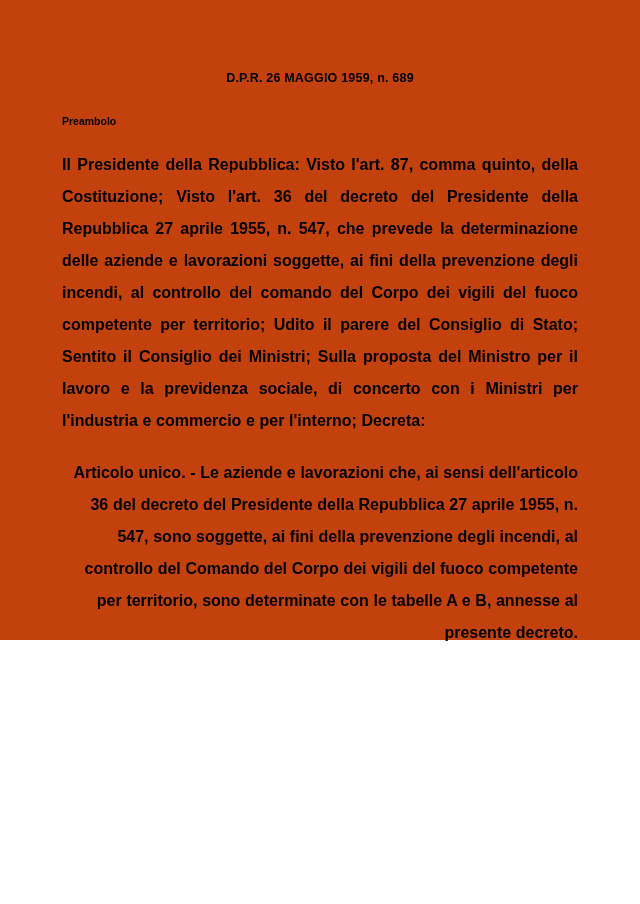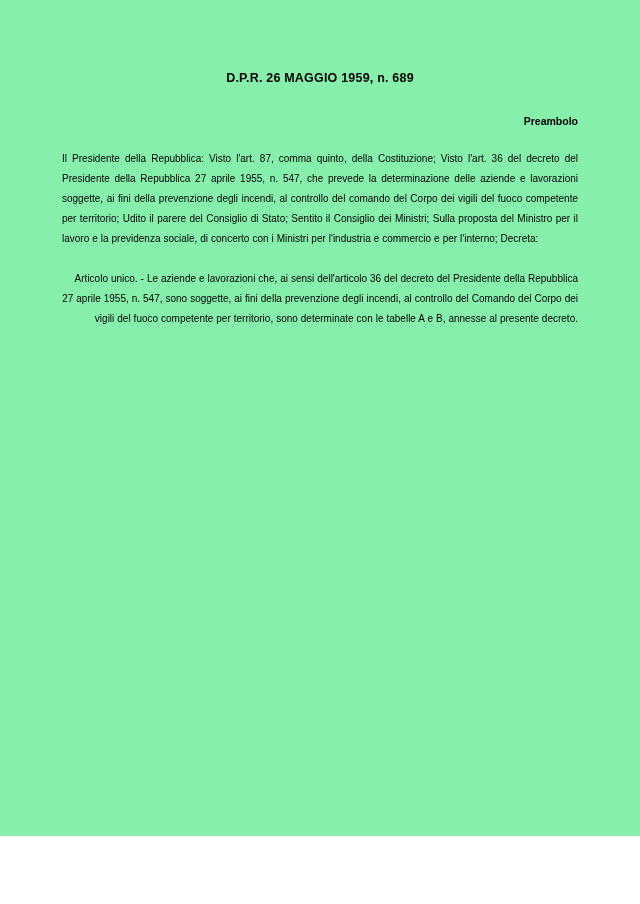--- a/index.html
+++ b/index.html
@@ -10,44 +10,43 @@
   body {
     width: 640px;
     height: 904px;
     font-family: "Liberation Sans", sans-serif;
     color: #000000;
     -webkit-font-smoothing: antialiased;
   }
   .page {
     position: relative;
     width: 640px;
-    height: 836px;
-    background: #86efac;
+    height: 640px;
+    background: #c2410c;
     box-sizing: border-box;
     padding: 62px 62px 40px 62px;
   }
   .doc-title {
     text-align: center;
     font-size: 12.5px;
     font-weight: bold;
     letter-spacing: 0.2px;
     margin: 8px 0 0 0;
     line-height: 1.4;
   }
   .section-heading {
     font-size: 10.5px;
     font-weight: bold;
     margin-top: 26px;
     margin-bottom: 8px;
     line-height: 1.5;
-    text-align: right;
   }
   .body-par {
-    font-size: 10px;
-    font-weight: normal;
+    font-size: 16px;
+    font-weight: bold;
     line-height: 2.0;
     margin-top: 20px;
     margin-bottom: 0;
     text-align: justify;
     text-justify: inter-word;
     word-spacing: 0.2px;
   }
   .body-par:last-child {
     text-align: right;
   }

